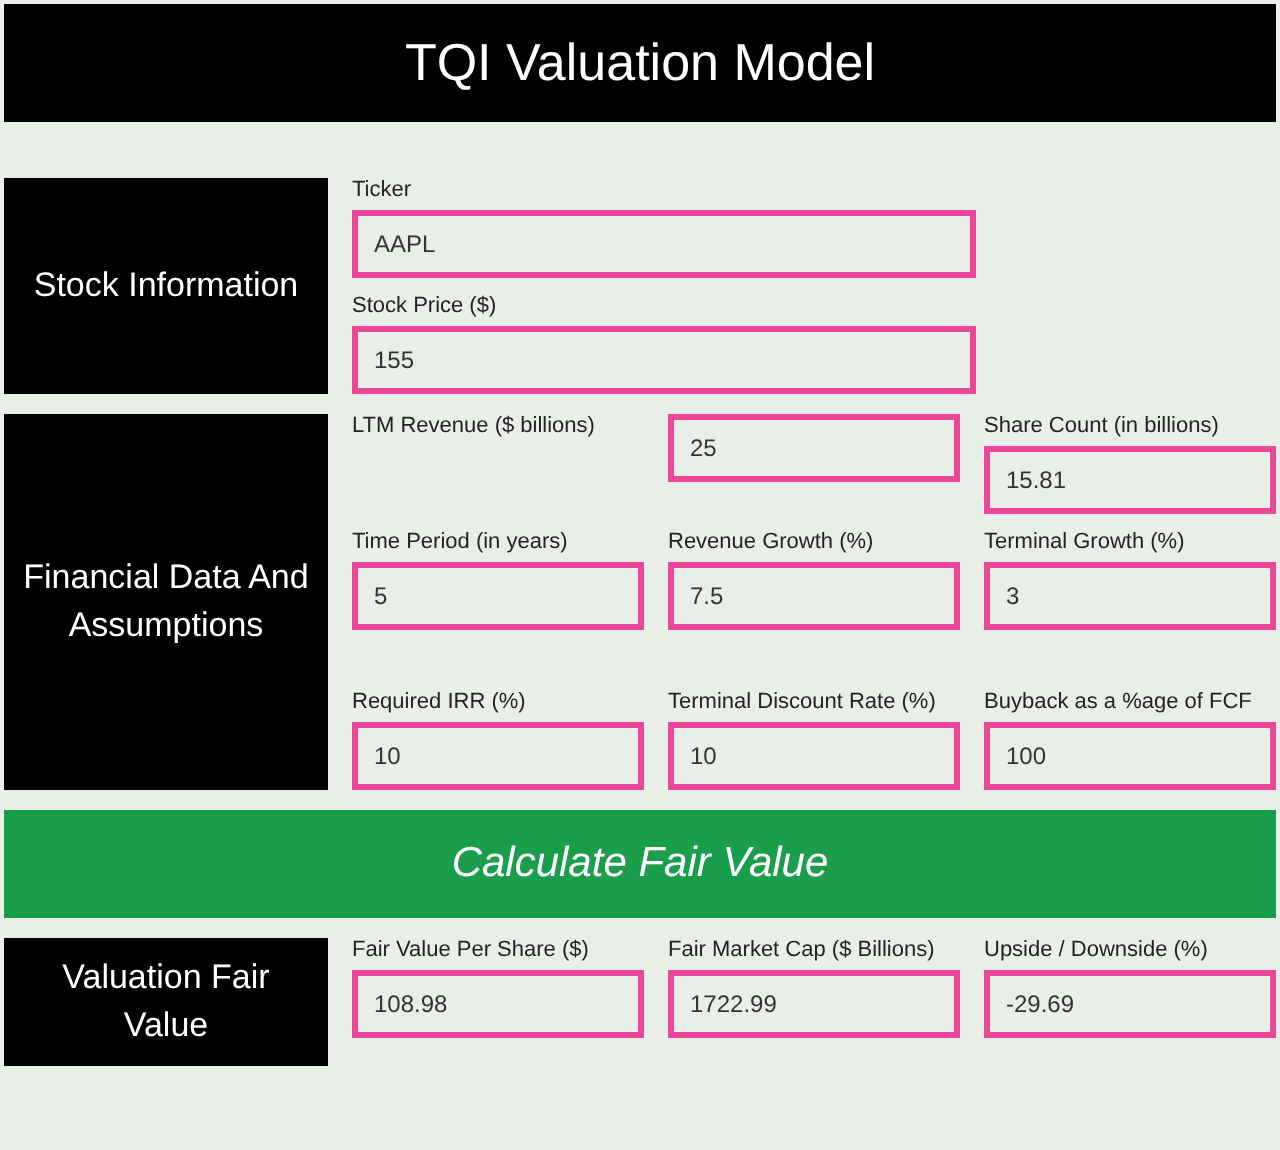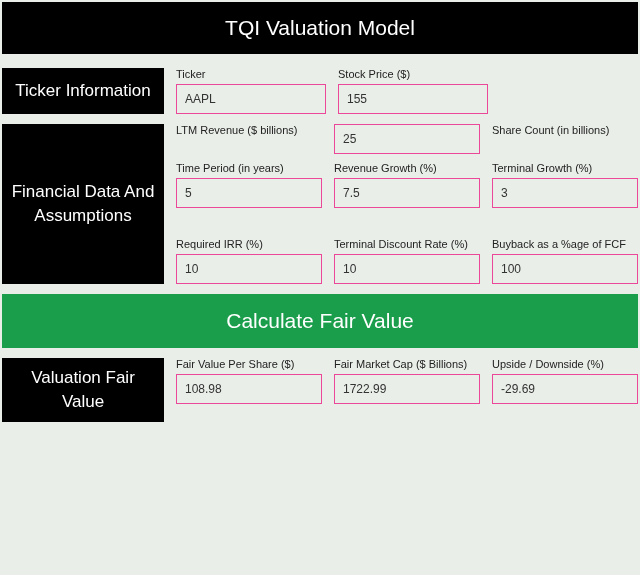--- a/index.html
+++ b/index.html
@@ -6,23 +6,23 @@
     body {
       background: #e9eee8;
       font-family: Arial, Helvetica, sans-serif;
       width: 640px;
       padding: 2px;
     }
     .header-bar {
       background: #000;
       color: #fff;
       text-align: center;
-      font-size: 21px;
+      font-size: 26px;
       padding: 14px 0;
-      margin-bottom: 14px;
+      margin-bottom: 28px;
     }
     .section {
       display: flex;
       gap: 12px;
       margin-bottom: 10px;
     }
     .section-label {
       background: #000;
       color: #fff;
       width: 162px;
@@ -42,46 +42,47 @@
       align-content: start;
     }
     .fields.row2 { grid-template-columns: 1fr 1fr 1fr; }
     .fields .spacer { grid-column: 1 / -1; height: 14px; }
     .field-group { display: flex; flex-direction: column; gap: 4px; }
     .field-label {
       color: #222;
       font-size: 11px;
     }
     .field-input {
-      border: 1px solid #ec4899;
+      border: 3px solid #ec4899;
       background: #e9eee8;
       padding: 7px 8px;
       font-size: 12px;
       color: #333;
       width: 100%;
     }
     .calculate-btn {
       background: #1a9e4b;
       color: #fff;
       text-align: center;
       font-size: 21px;
       padding: 15px 0;
       margin: 6px 0 10px 0;
       cursor: pointer;
+      font-style: italic;
     }
     .two-col .fields { grid-template-columns: 1fr 1fr; padding-right: 160px; }
   </style>
 </head>
 <body>
 
 <div class="header-bar">TQI Valuation Model</div>
 
 <div class="section two-col">
-  <div class="section-label">Ticker Information</div>
-  <div class="fields" style="grid-template-columns: 1fr 1fr; padding-right: 150px;">
+  <div class="section-label">Stock Information</div>
+  <div class="fields" style="grid-template-columns: 1fr; padding-right: 150px;">
     <div class="field-group">
       <div class="field-label">Ticker</div>
       <input class="field-input" value="AAPL" style="">
     </div>
     <div class="field-group">
       <div class="field-label">Stock Price ($)</div>
       <input class="field-input" value="155" style="">
     </div>
   </div>
 </div>
@@ -90,20 +91,21 @@
   <div class="section-label">Financial Data And Assumptions</div>
   <div class="fields row2">
     <div class="field-group">
       <div class="field-label">LTM Revenue ($ billions)</div>
     </div>
     <div class="field-group">
       <input class="field-input" value="25" style="">
     </div>
     <div class="field-group">
       <div class="field-label">Share Count (in billions)</div>
+      <input class="field-input" value="15.81" style="">
     </div>
 
     <div class="field-group">
       <div class="field-label">Time Period (in years)</div>
       <input class="field-input" value="5" style="">
     </div>
     <div class="field-group">
       <div class="field-label">Revenue Growth (%)</div>
       <input class="field-input" value="7.5" style="">
     </div>

